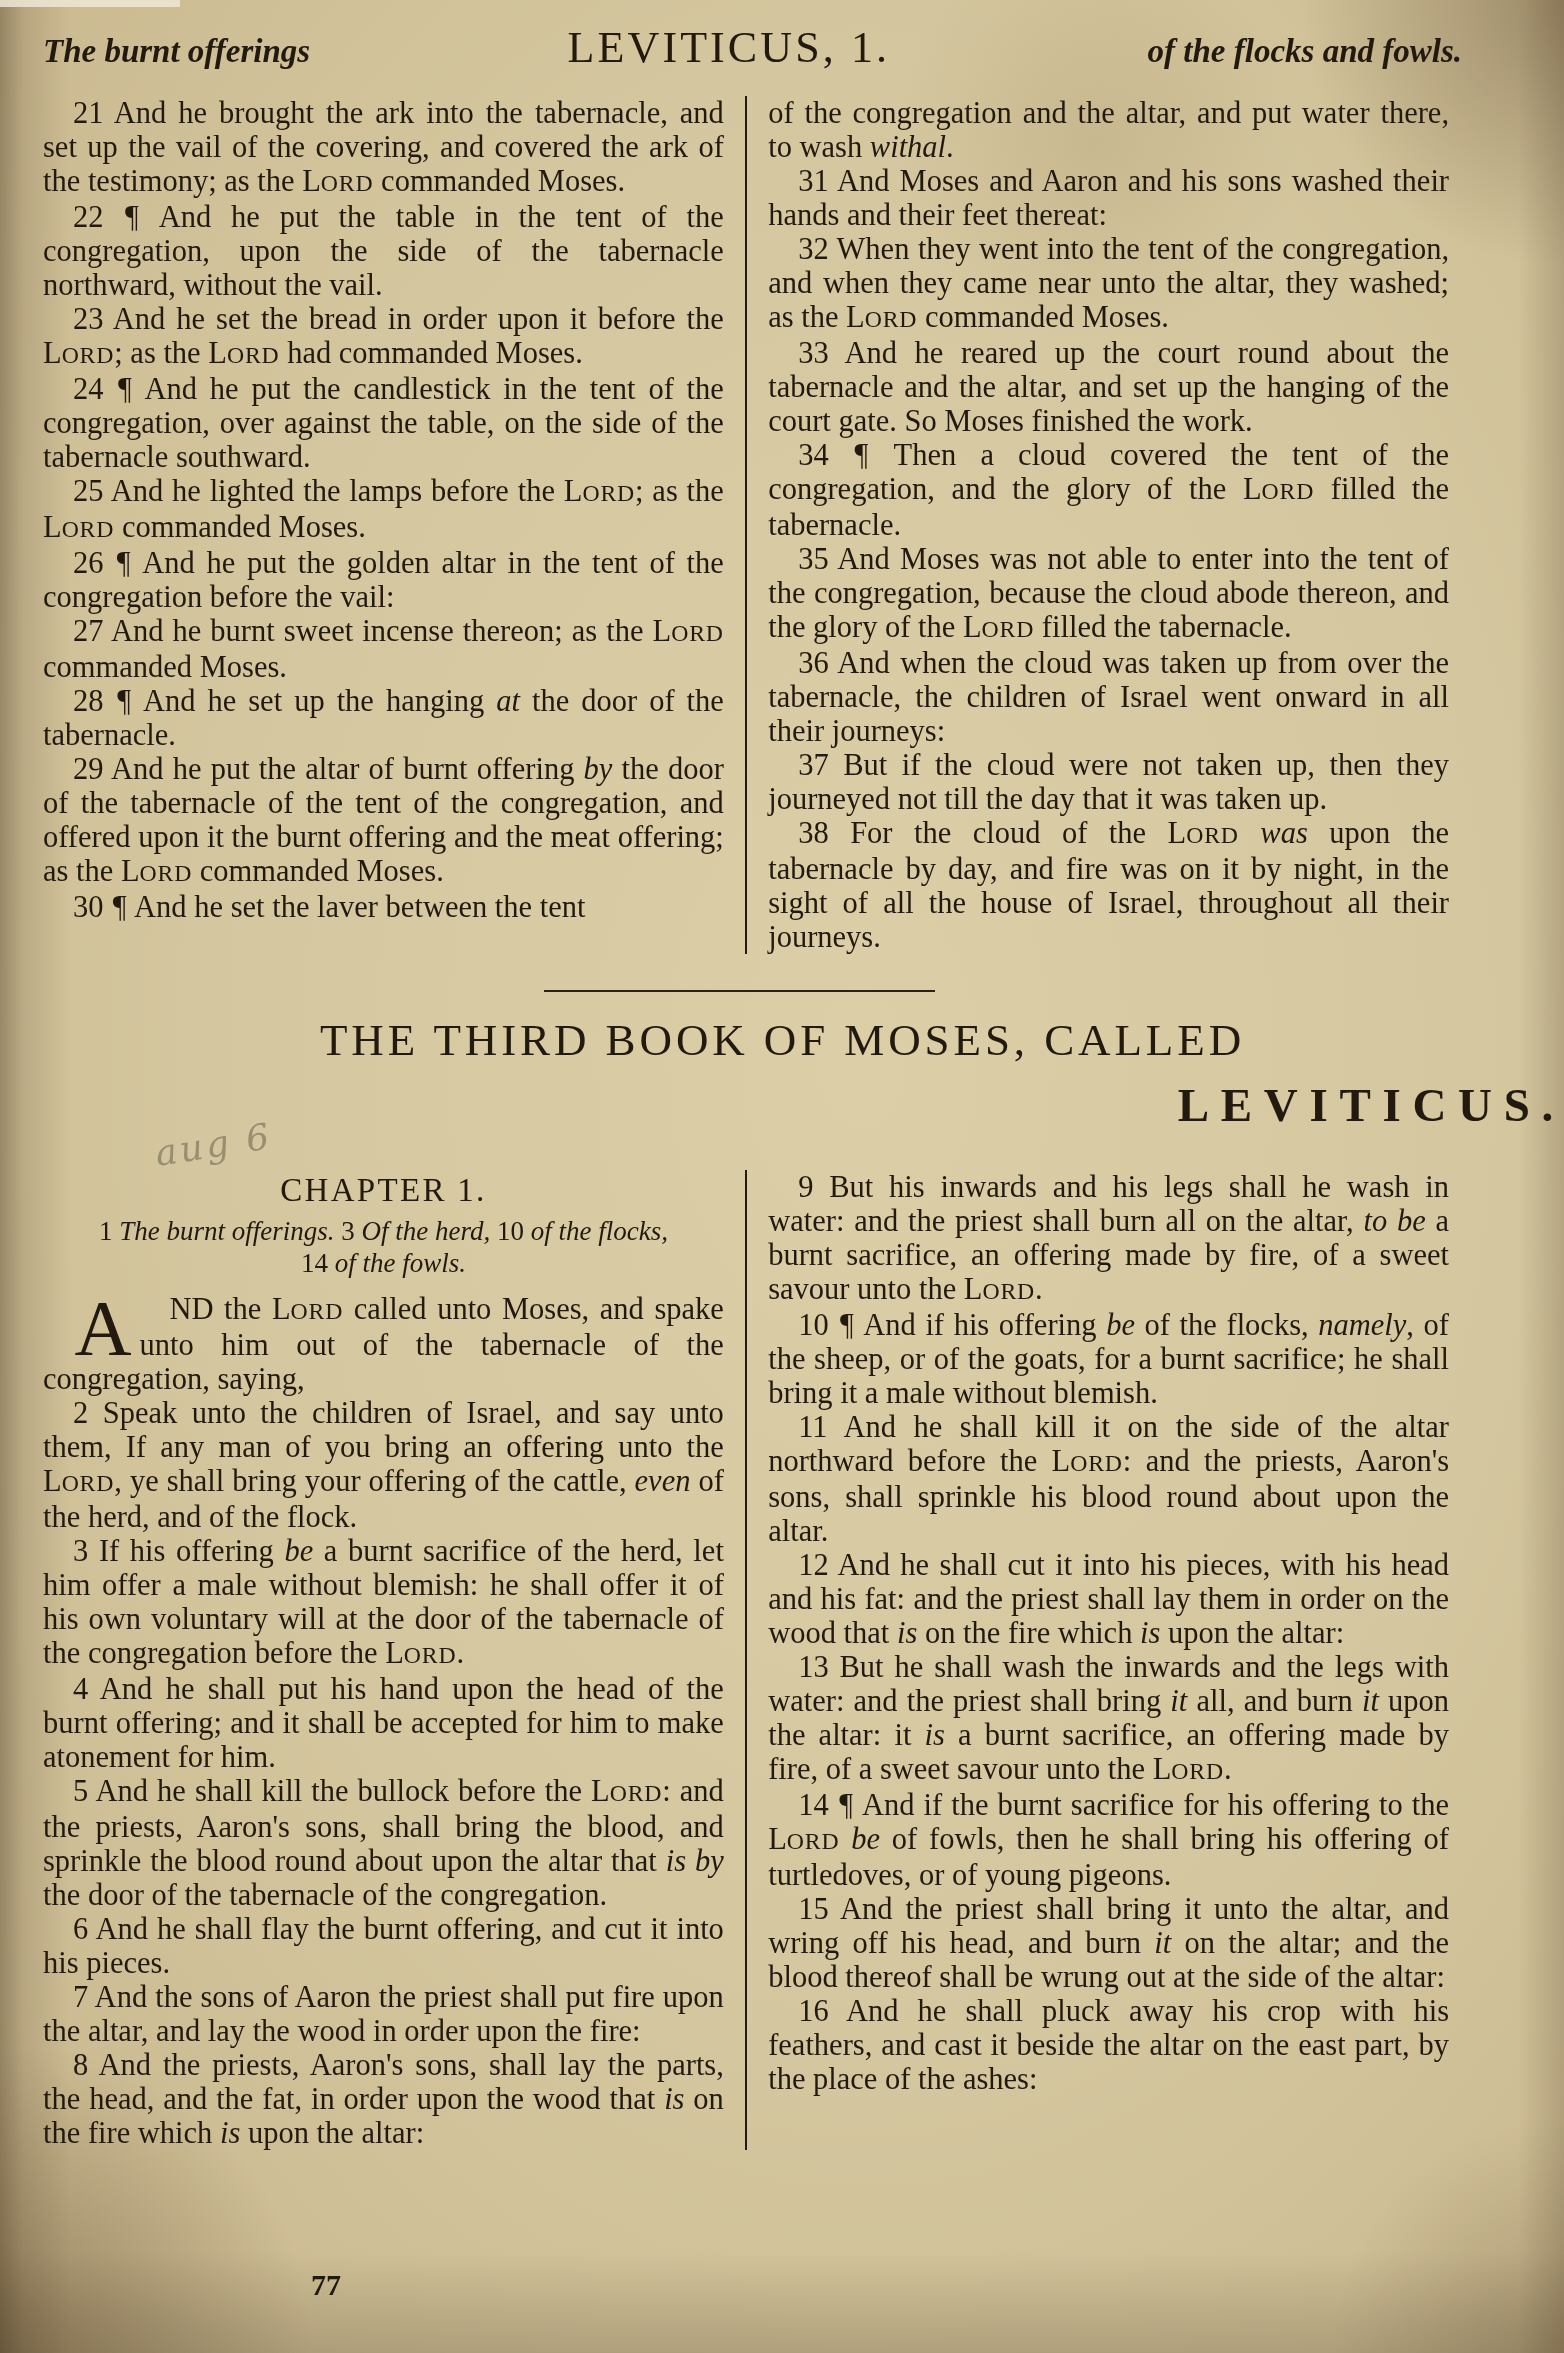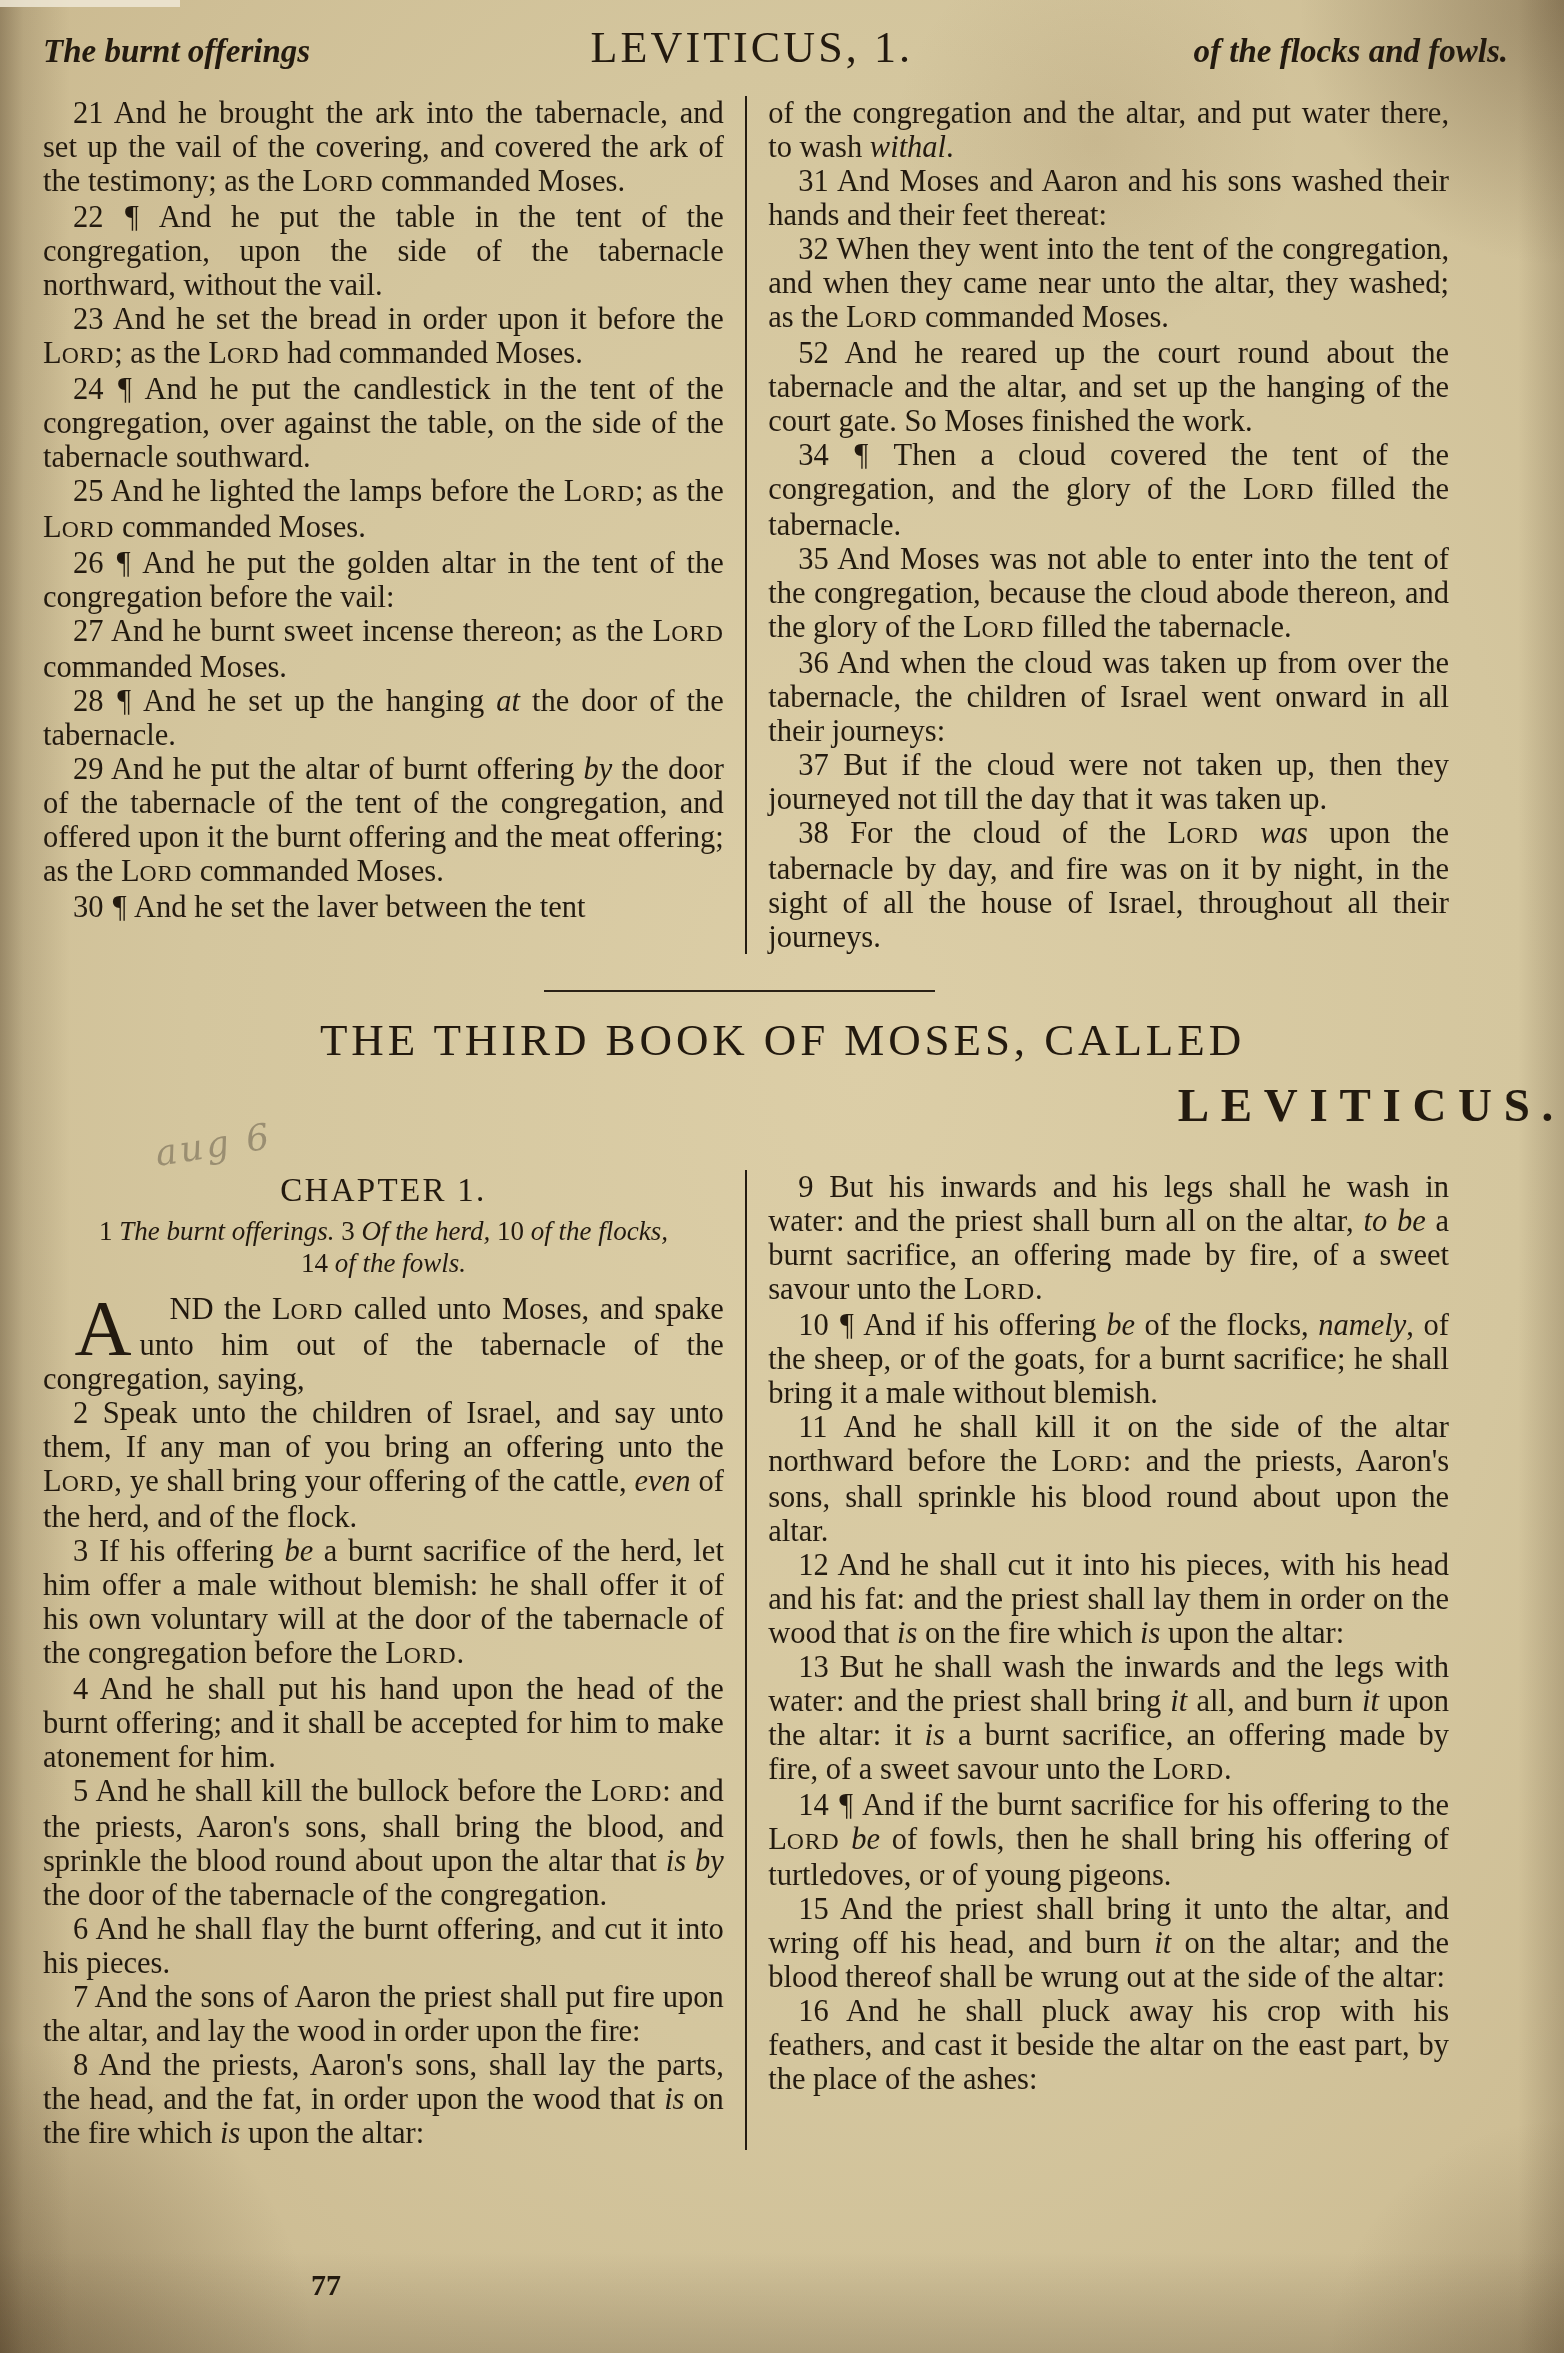--- a/index.html
+++ b/index.html
@@ -20,21 +20,21 @@
       radial-gradient(circle at 70% 6%, rgba(130,100,60,.15) 0px, rgba(130,100,60,0) 203px),
       radial-gradient(ellipse at 55% 45%, #dccea7 0%, #d4c69e 55%, #c9b78d 100%);
   }
   .page::before{
     content:"";position:absolute;top:0;left:0;width:180px;height:7px;
     background:#efe8d6;opacity:.85;
   }
   
   .running-head{
     display:flex;justify-content:space-between;align-items:baseline;
-    padding:31px 57px 0 43px;
+    padding:31px 103px 0 43px;
     font-family:Liberation Serif, serif;
   }
   .rh-side{font-style:italic;font-weight:700;font-size:33px;}
   .rh-center{font-size:44px;letter-spacing:3.1px;}
   
   .cols{display:flex;align-items:stretch;padding:0 116px 0 43px;position:relative;}
   .cols.exodus{margin-top:28px;}
   .cols.lev{margin-top:27px;}
   .col{flex:1 1 0;min-width:0;}
   .vrule{flex:0 0 auto;width:2.3px;background:#241c12;margin:0 21px;}
@@ -83,21 +83,21 @@
         <p class="verse"><span>27</span> And he burnt sweet incense thereon; as the L<span class="sc">ORD</span> commanded Moses.</p>
         <p class="verse"><span>28</span> <span class="pilcrow">¶</span> And he set up the hanging <i>at</i> the door of the tabernacle.</p>
         <p class="verse"><span>29</span> And he put the altar of burnt offering <i>by</i> the door of the tabernacle of the tent of the congregation, and offered upon it the burnt offering and the meat offering; as the L<span class="sc">ORD</span> commanded Moses.</p>
         <p class="verse"><span>30</span> <span class="pilcrow">¶</span> And he set the laver between the tent</p>
       </div>
     <div class="vrule"></div>
     <div class="col">
         <p class="verse cont">of the congregation and the altar, and put water there, to wash <i>withal</i>.</p>
         <p class="verse"><span>31</span> And Moses and Aaron and his sons washed their hands and their feet thereat:</p>
         <p class="verse"><span>32</span> When they went into the tent of the congregation, and when they came near unto the altar, they washed; as the L<span class="sc">ORD</span> commanded Moses.</p>
-        <p class="verse"><span>52</span> And he reared up the court round about the tabernacle and the altar, and set up the hanging of the court gate. So Moses finished the work.</p>
+        <p class="verse"><span>33</span> And he reared up the court round about the tabernacle and the altar, and set up the hanging of the court gate. So Moses finished the work.</p>
         <p class="verse"><span>34</span> <span class="pilcrow">¶</span> Then a cloud covered the tent of the congregation, and the glory of the L<span class="sc">ORD</span> filled the tabernacle.</p>
         <p class="verse"><span>35</span> And Moses was not able to enter into the tent of the congregation, because the cloud abode thereon, and the glory of the L<span class="sc">ORD</span> filled the tabernacle.</p>
         <p class="verse"><span>36</span> And when the cloud was taken up from over the tabernacle, the children of Israel went onward in all their journeys:</p>
         <p class="verse"><span>37</span> But if the cloud were not taken up, then they journeyed not till the day that it was taken up.</p>
         <p class="verse"><span>38</span> For the cloud of the L<span class="sc">ORD</span> <i>was</i> upon the tabernacle by day, and fire was on it by night, in the sight of all the house of Israel, throughout all their journeys.</p>
       </div>
   </div>
 
   <div class="section-rule"></div>
 

